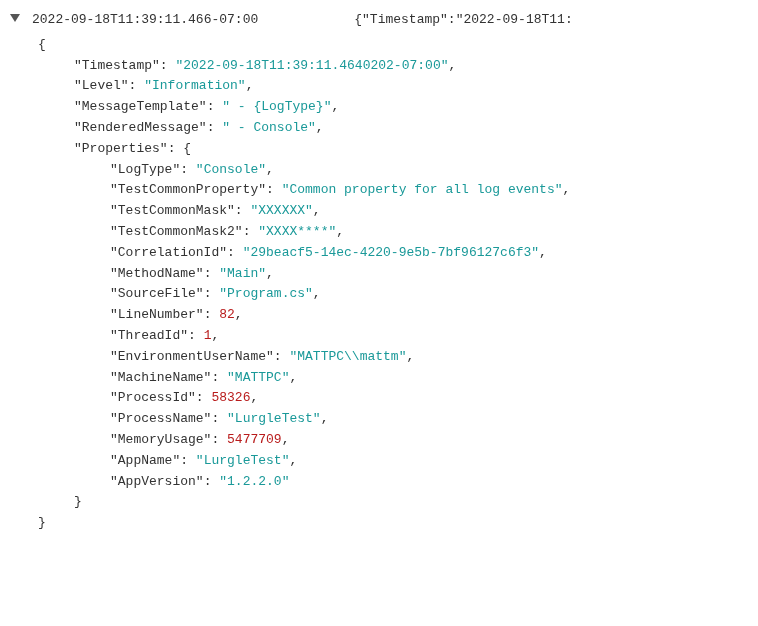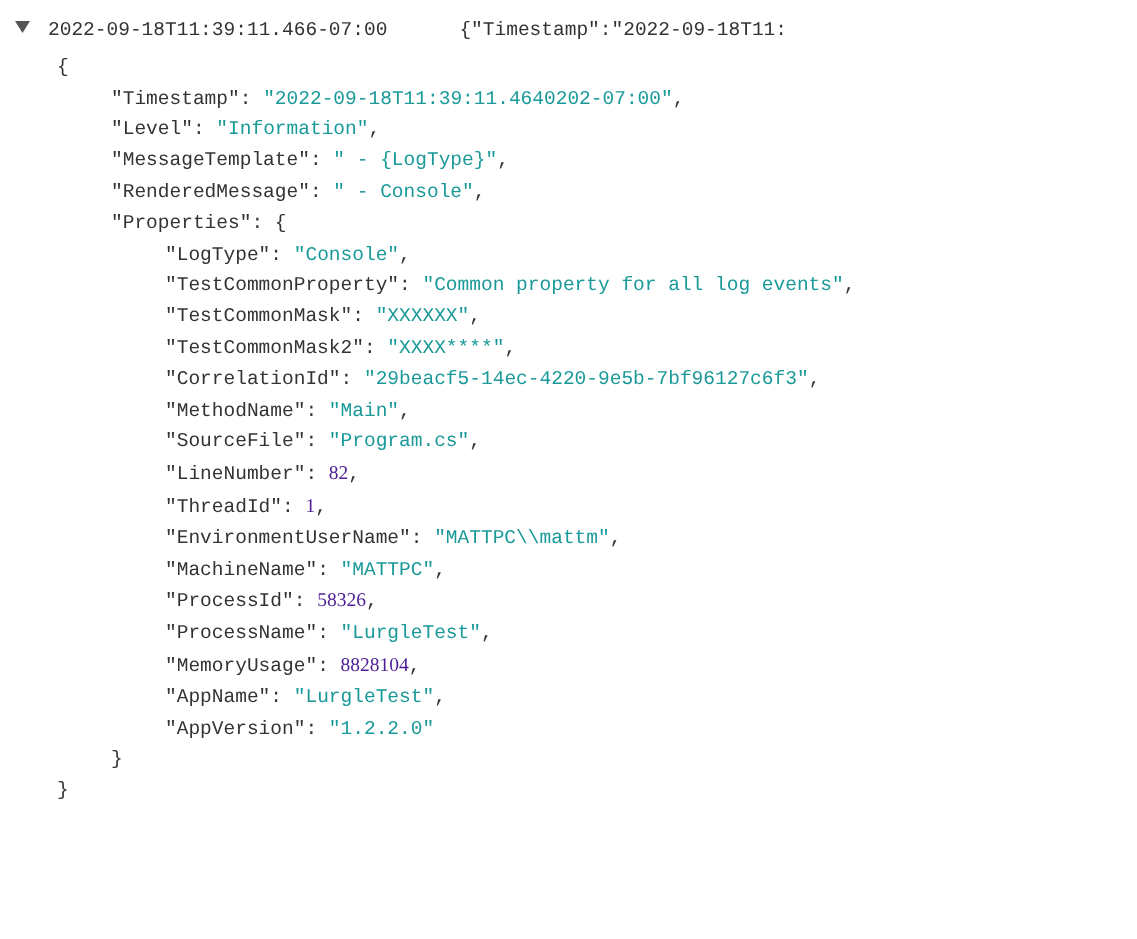--- a/index.html
+++ b/index.html
@@ -22,42 +22,42 @@
       width: 10px;
       height: 10px;
       margin-top: 4px;
       flex-shrink: 0;
     }
     .expand-icon svg {
       display: block;
     }
     .header-line {
       display: flex;
-      gap: 48px;
+      gap: 96px;
       overflow: hidden;
     }
     .timestamp-header {
       color: #333333;
     }
     .json-header {
       color: #333333;
       overflow: hidden;
     }
     .content {
       margin-left: 28px;
       margin-top: 4px;
     }
     .line { display: block; }
     .indent1 { padding-left: 36px; }
     .indent2 { padding-left: 72px; }
     .brace { color: #333333; }
     .key { color: #333333; }
     .punct { color: #333333; }
     .str-val { color: #1a9999; }
-    .num-val { color: #4c1d95; font-family: Liberation Serif, serif; }
+    .num-val { color: #b91c1c; }
   </style>
 </head>
 <body>
 
 <div class="log-row">
   <div class="expand-icon">
     <svg width="10" height="10" viewBox="0 0 10 10">
         <polygon points="0,0 10,0 5,8" fill="#555"></polygon>
       </svg>
   </div>
@@ -99,21 +99,21 @@
   <span class="line indent2"><span class="key">"ThreadId"</span><span class="punct">: </span><span class="num-val">1</span><span class="punct">,</span></span>
 
   <span class="line indent2"><span class="key">"EnvironmentUserName"</span><span class="punct">: </span><span class="str-val">"MATTPC\\mattm"</span><span class="punct">,</span></span>
 
   <span class="line indent2"><span class="key">"MachineName"</span><span class="punct">: </span><span class="str-val">"MATTPC"</span><span class="punct">,</span></span>
 
   <span class="line indent2"><span class="key">"ProcessId"</span><span class="punct">: </span><span class="num-val">58326</span><span class="punct">,</span></span>
 
   <span class="line indent2"><span class="key">"ProcessName"</span><span class="punct">: </span><span class="str-val">"LurgleTest"</span><span class="punct">,</span></span>
 
-  <span class="line indent2"><span class="key">"MemoryUsage"</span><span class="punct">: </span><span class="num-val">8828104</span><span class="punct">,</span></span>
+  <span class="line indent2"><span class="key">"MemoryUsage"</span><span class="punct">: </span><span class="num-val">5477709</span><span class="punct">,</span></span>
 
   <span class="line indent2"><span class="key">"AppName"</span><span class="punct">: </span><span class="str-val">"LurgleTest"</span><span class="punct">,</span></span>
 
   <span class="line indent2"><span class="key">"AppVersion"</span><span class="punct">: </span><span class="str-val">"1.2.2.0"</span></span>
 
   <span class="line indent1"><span class="brace">}</span></span>
 
   <span class="line"><span class="brace">}</span></span>
 </div>
 

